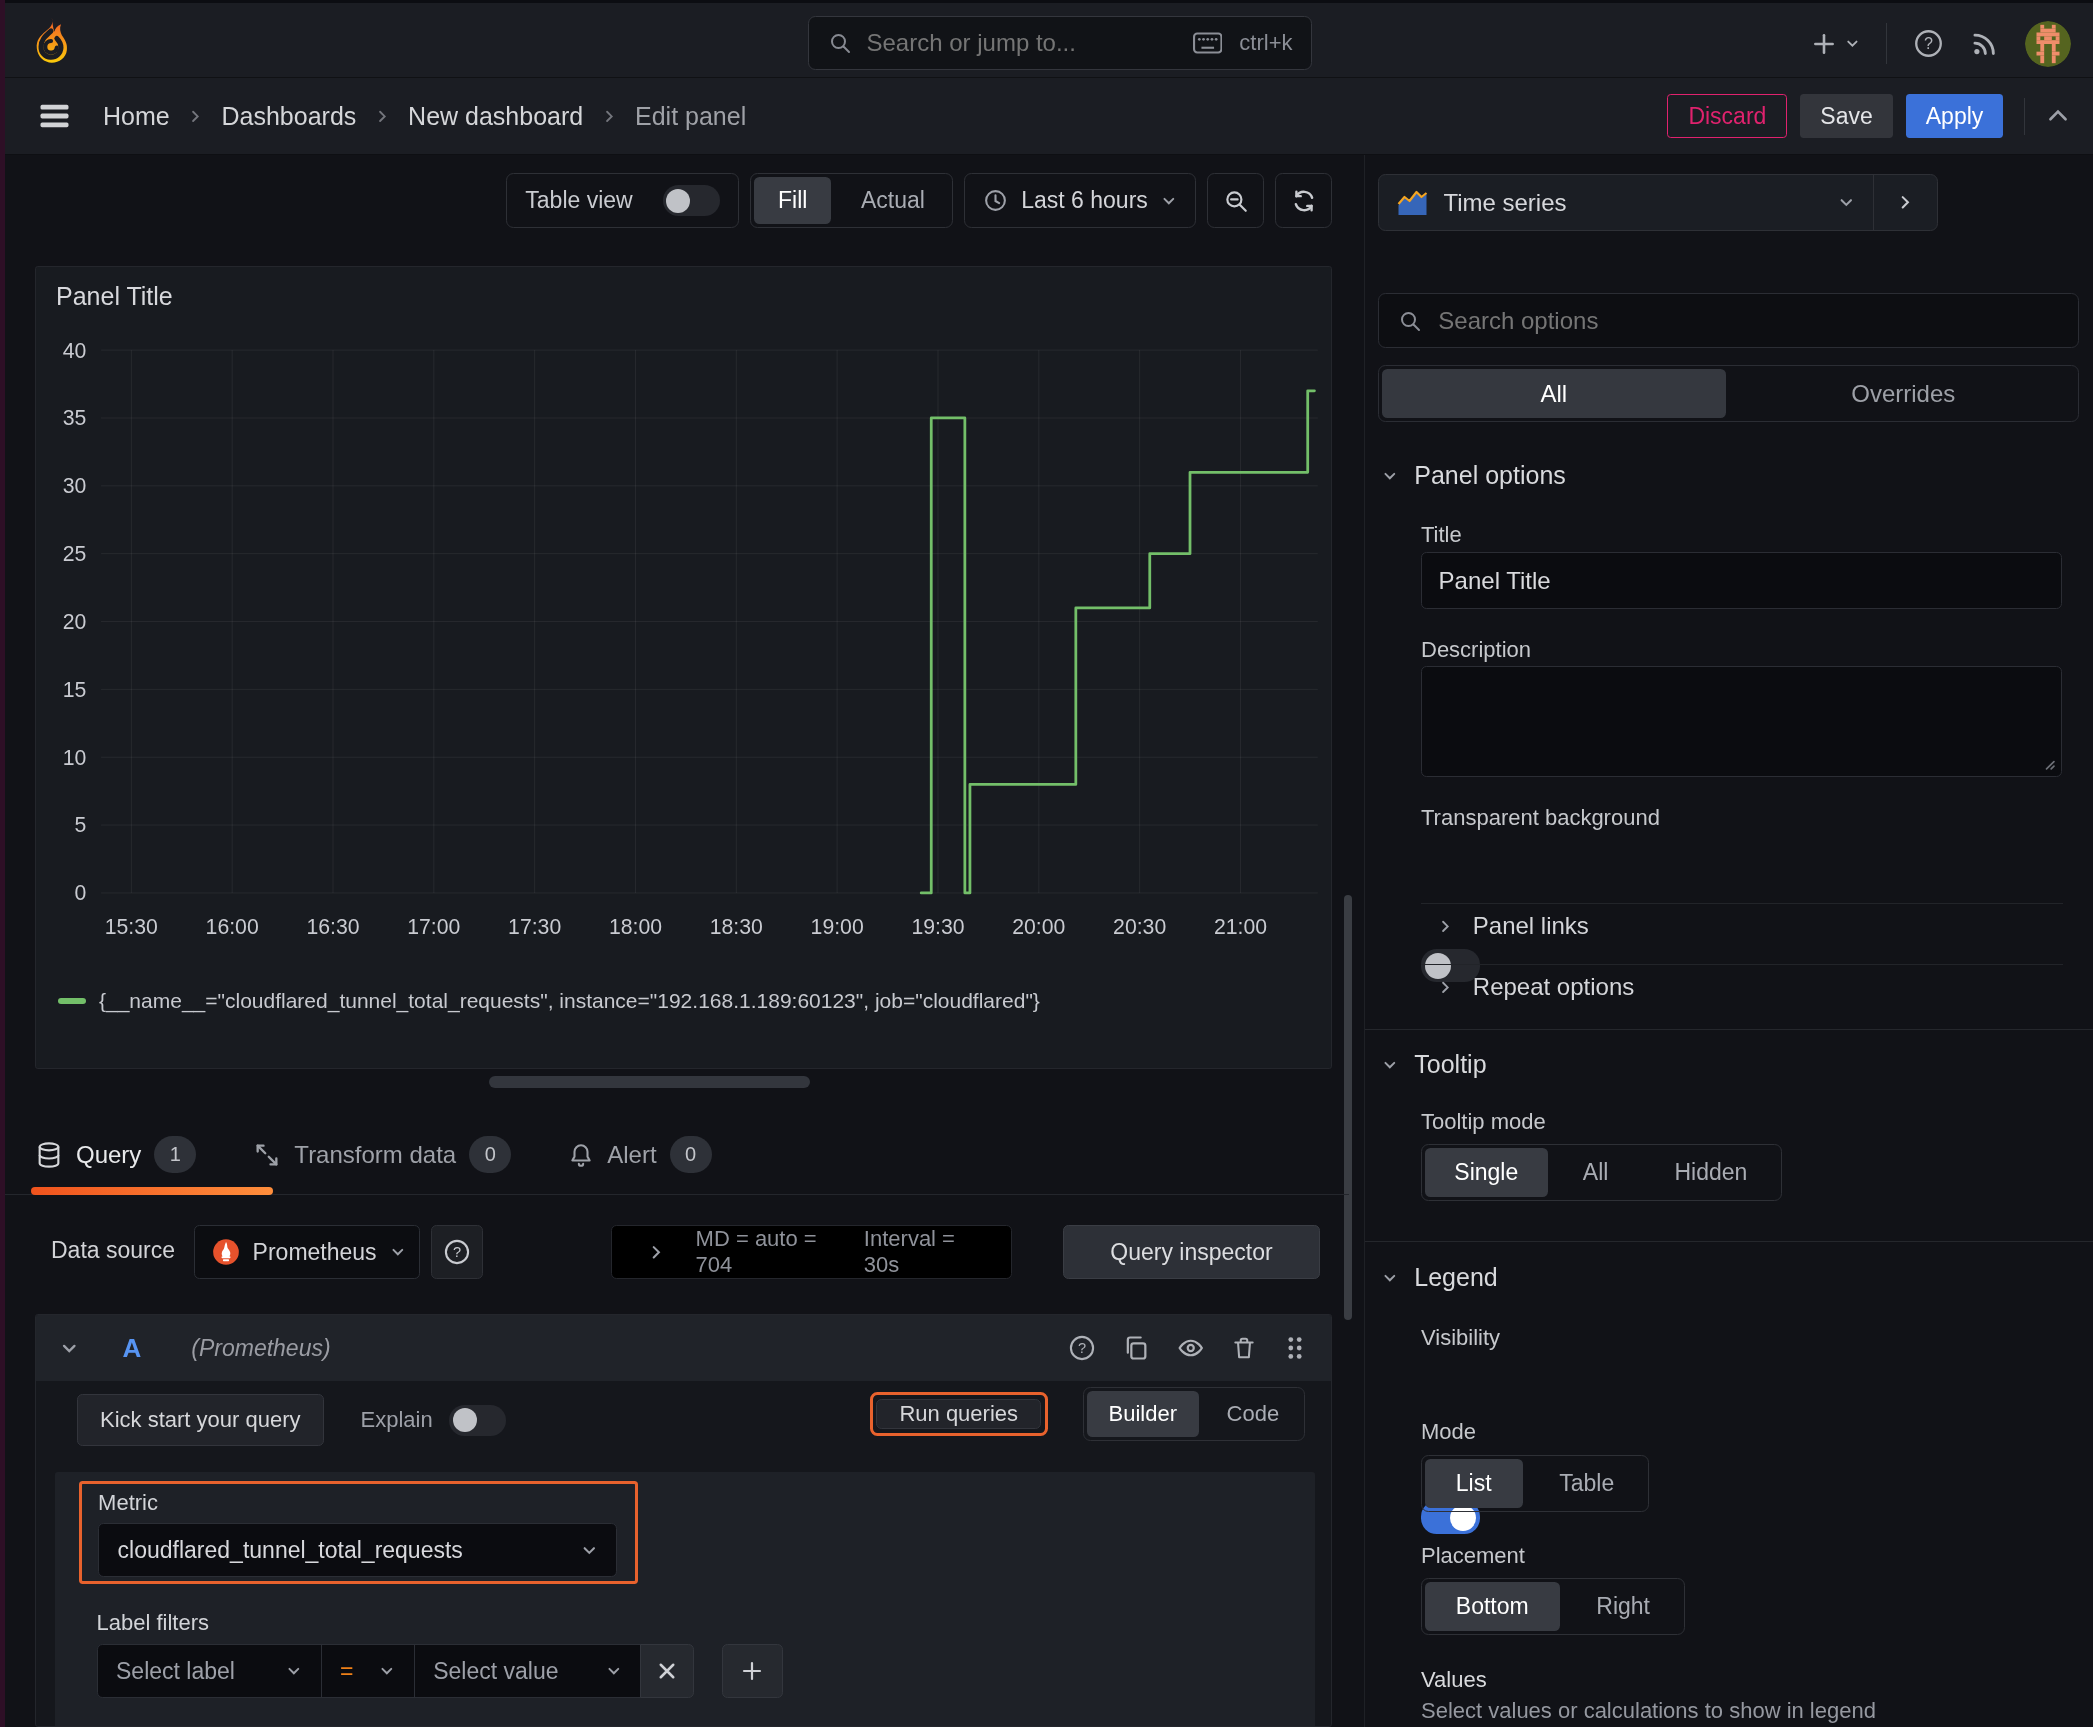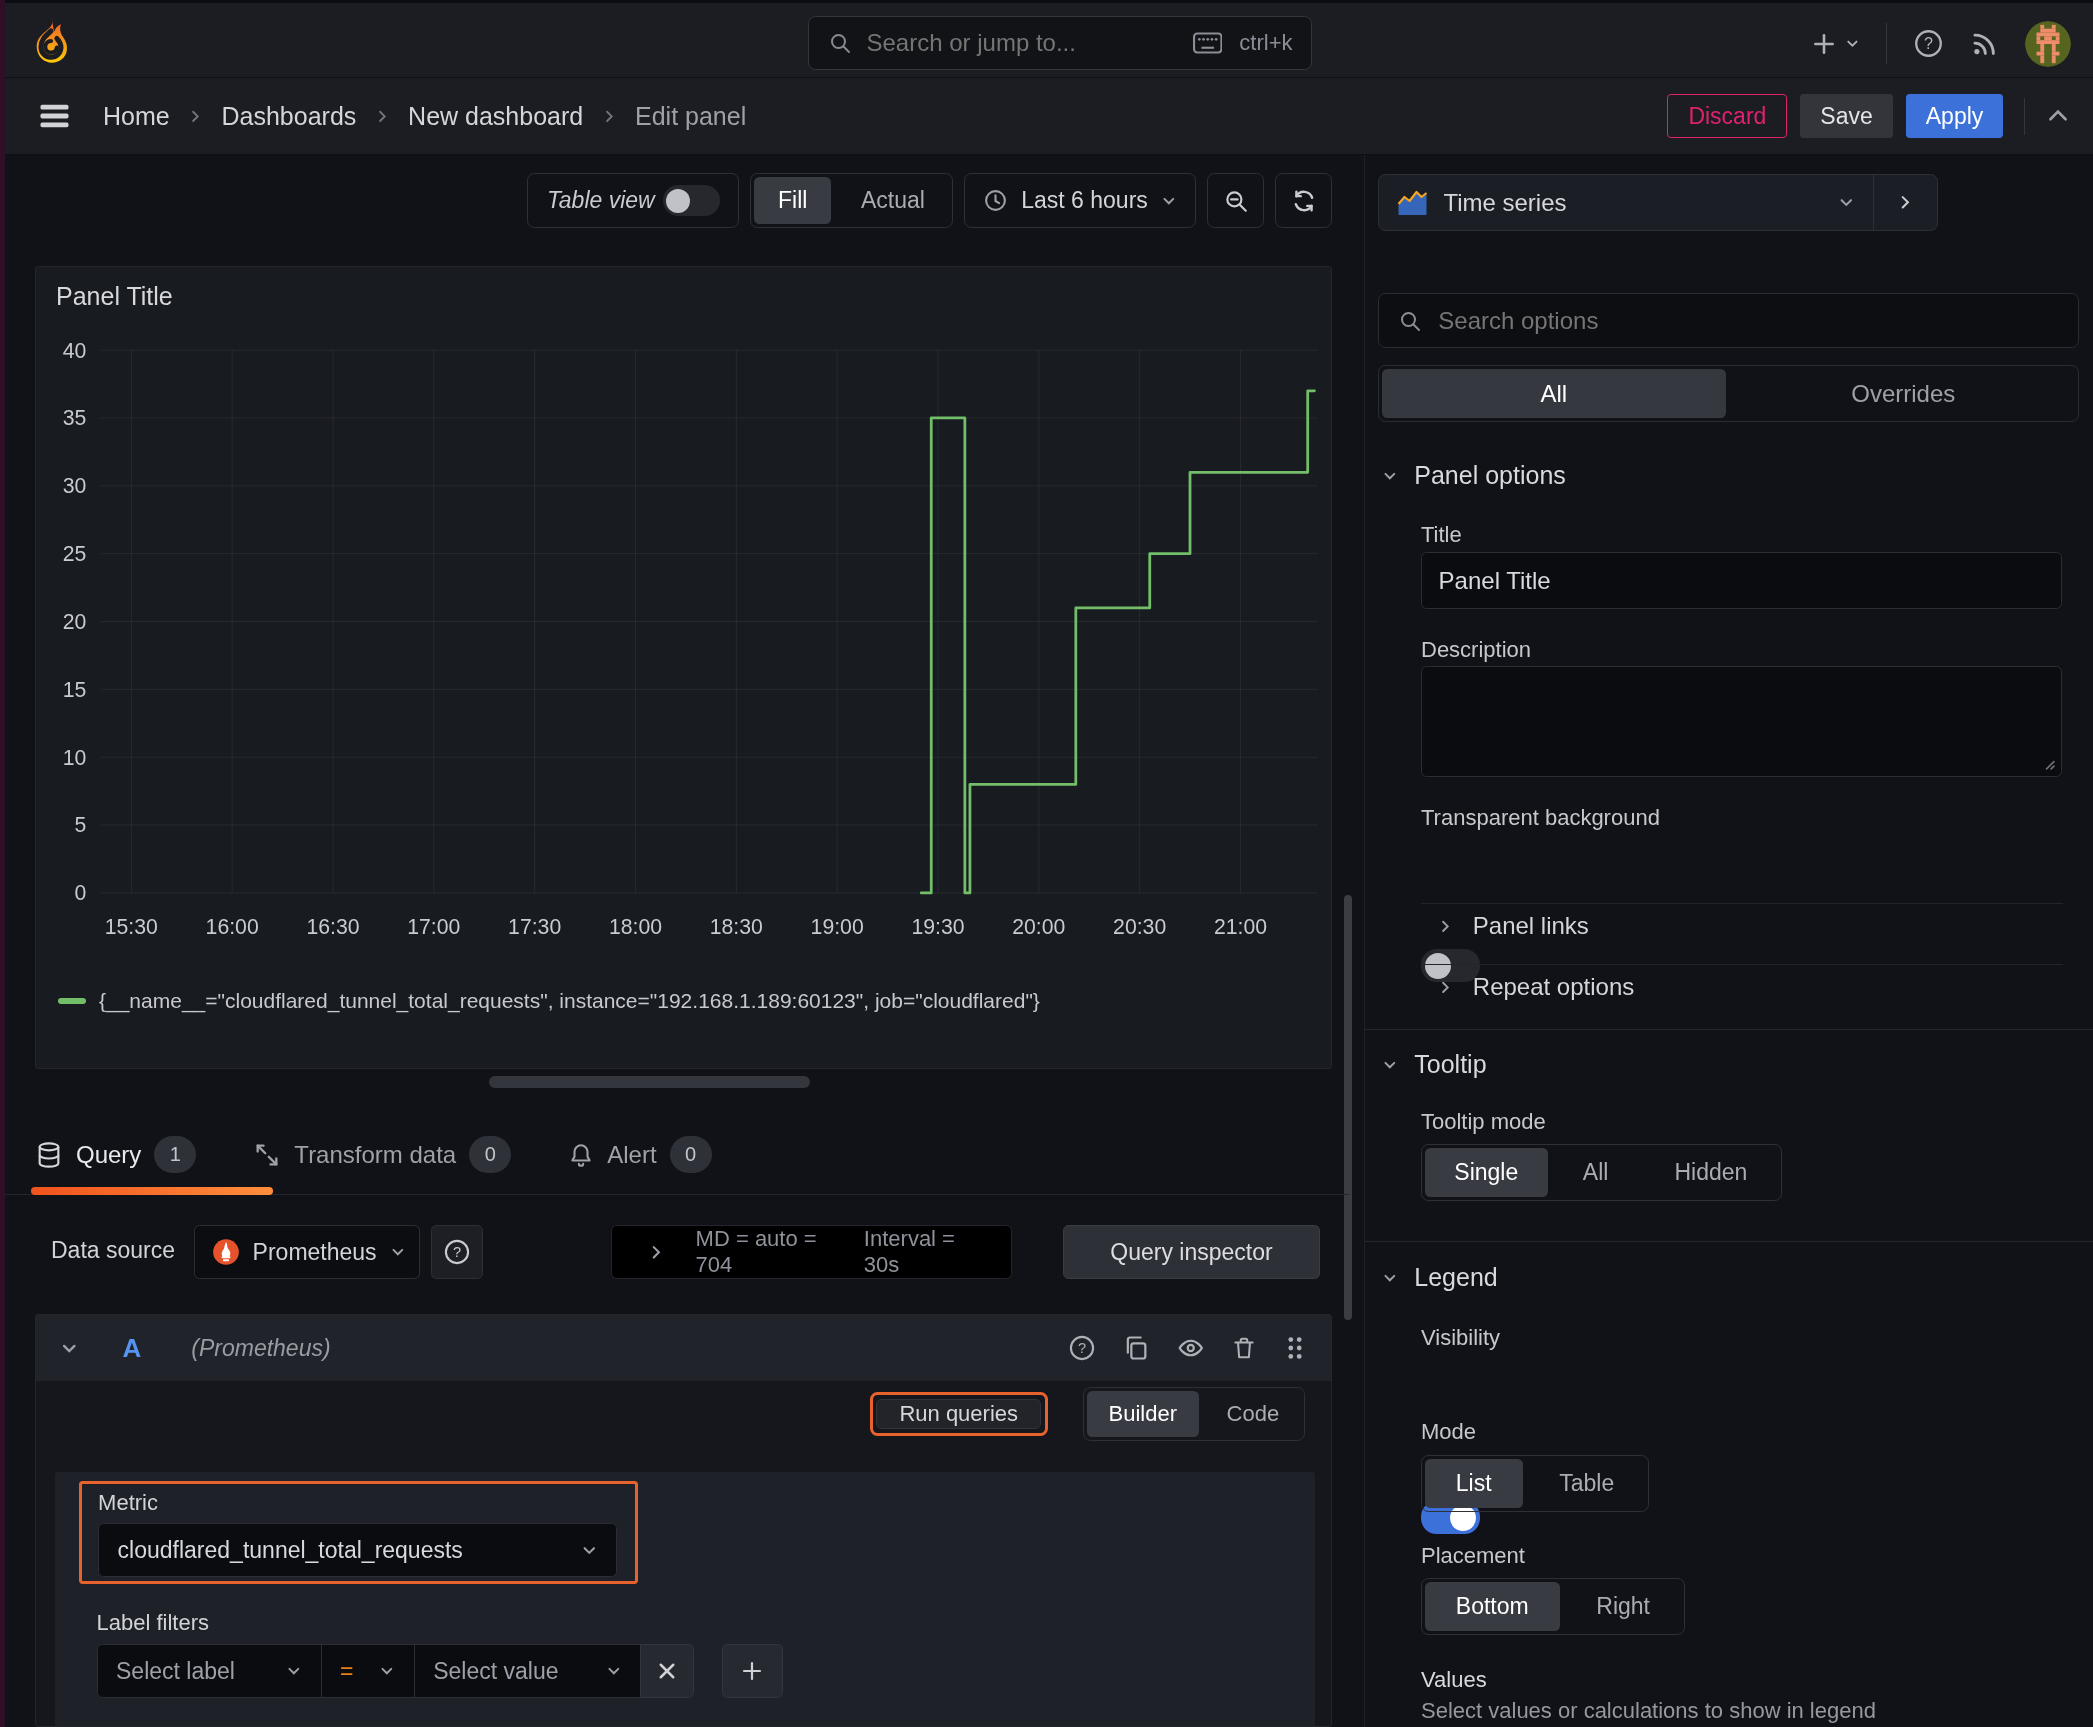--- a/index.html
+++ b/index.html
@@ -244,21 +244,21 @@
       <div class="vdiv" style="height:37px;margin-left:7.4px;"></div>
       <button class="iconbtn" style="margin-left:7.4px;color:#9da0a8;">
         <svg width="26" height="26" viewBox="0 0 24 24">
             <path d="M5 15l7-7 7 7" fill="none" stroke="currentColor" stroke-width="2.4" stroke-linecap="round"></path>
           </svg>
       </button>
     </div>
   </nav>
 
   <div class="abs panel-toolbar">
-    <div class="tbox" style="padding:0 18.5px;gap:8px;font-style:italic;">
+    <div class="tbox" style="padding:0 18.5px;gap:30px;">
       <span style="font-size:23px;">Table view</span>
       <div class="toggle">
           <div class="knob"></div>
         </div>
     </div>
     <div class="segbox">
       <div class="seg active">Fill</div>
       <div class="seg">Actual</div>
     </div>
     <div class="tbox" style="padding:0 18.5px;gap:13px;cursor:pointer;">
@@ -463,20 +463,29 @@
                 <circle cx="5" cy="10" r="1.7"></circle>
                 <circle cx="11" cy="10" r="1.7"></circle>
                 <circle cx="5" cy="16" r="1.7"></circle>
                 <circle cx="11" cy="16" r="1.7"></circle>
               </g>
             </svg>
           </span>
       </div>
     </div>
 
+    <div class="abs flex" style="left:41px;top:79px;gap:37px;">
+      <button class="gbtn">Kick start your query</button>
+      <div class="flex" style="gap:16.6px;">
+        <span style="font-size:22px;color:#9da0a8;">Explain</span>
+        <div class="toggle">
+            <div class="knob"></div>
+          </div>
+      </div>
+    </div>
     <div class="abs flex" style="right:26px;top:72px;gap:35px;">
       <div class="hl-wrap">
         <button class="gbtn" style="height:30px;">Run queries</button>
       </div>
       <div class="segbox" style="height:54px;">
         <div class="seg active" style="font-size:22px;padding:0 22px;">Builder</div>
         <div class="seg" style="font-size:22px;padding:0 22px;">Code</div>
       </div>
     </div>
 

